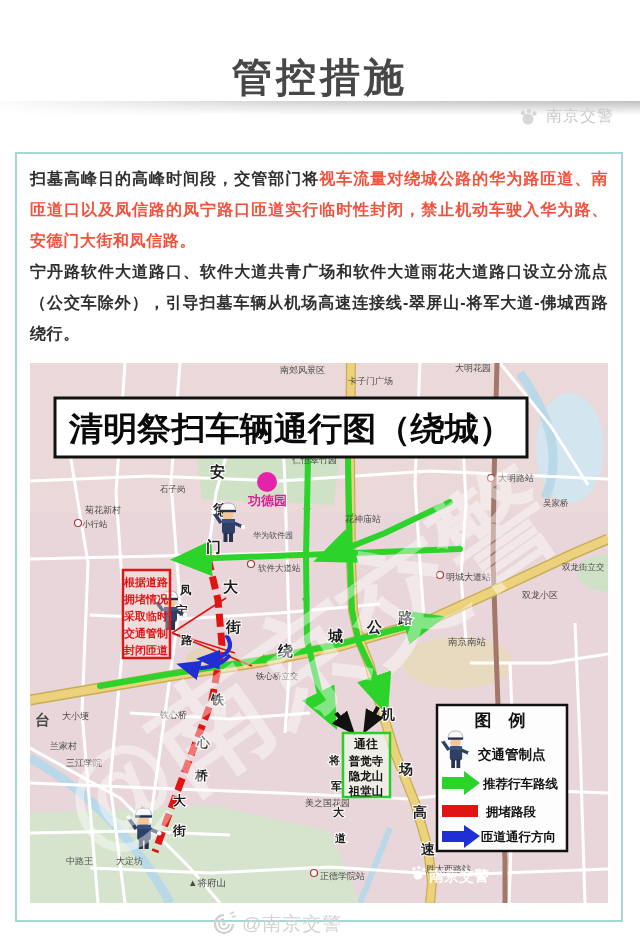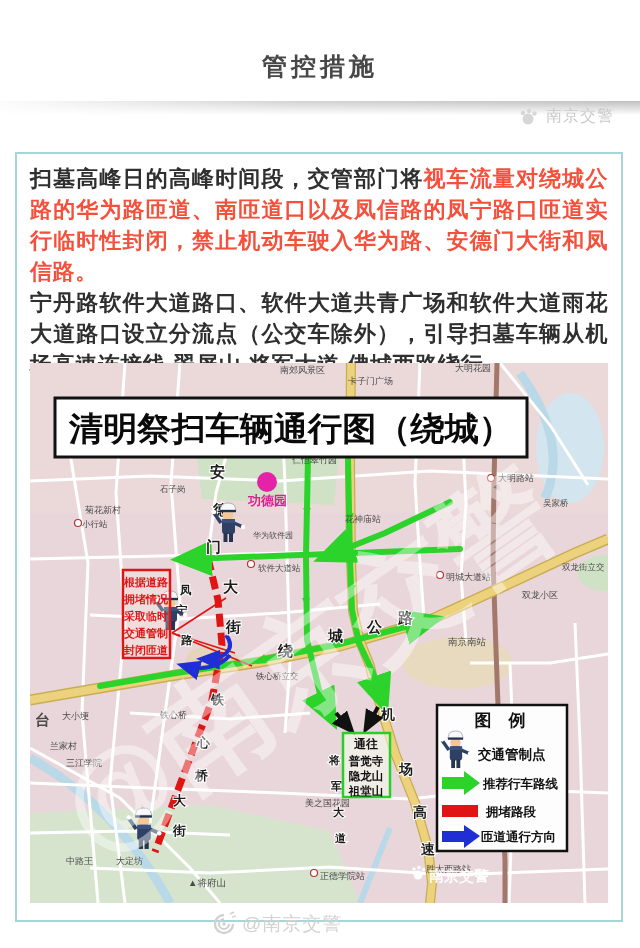--- a/index.html
+++ b/index.html
@@ -1,28 +1,28 @@
 <!DOCTYPE html>
 <html><head>
 <meta charset="utf-8">
 <style>
   html,body{margin:0;padding:0;background:#fff;}
   body{width:640px;height:948px;position:relative;overflow:hidden;
        font-family:"Liberation Sans",sans-serif;}
   .page-title{position:absolute;top:50px;left:0;width:640px;text-align:center;
-      font-size:25px;font-weight:bold;color:#474747;letter-spacing:4px;margin:0;}
+      font-size:40px;font-weight:bold;color:#474747;letter-spacing:4px;margin:0;}
   .divider{position:absolute;top:101px;left:0;width:640px;height:14px;
       background:linear-gradient(to bottom,#c0c0c0,#ececec 70%,#ffffff);}
   .divider::after{content:'';position:absolute;inset:0;
       background:linear-gradient(to right,rgba(255,255,255,.95),rgba(255,255,255,.3) 45%,rgba(255,255,255,0));}
   .hdr-mark{position:absolute;top:106px;right:26px;display:flex;align-items:center;gap:5px;}
   .hdr-mark span{font-size:16px;color:#c9c9c9;letter-spacing:1px;}
   .content-box{position:absolute;left:15px;top:152px;width:608px;height:770px;
       box-sizing:border-box;border:2px solid #a6d6da;background:#fff;}
-  .notice{margin:9px 13px 0 13px;font-size:22px;line-height:31px;font-weight:600;
+  .notice{margin:9px 13px 0 13px;font-size:16px;line-height:31px;font-weight:600;
       color:#2f2f2f;text-align:justify;letter-spacing:0.6px;}
   .notice p{margin:0;}
   .red{color:#f4503c;}
   .map-wrap{position:absolute;left:30px;top:363px;width:632px;height:540px;}
   .footer-mark{position:absolute;left:210px;top:911px;display:flex;align-items:center;gap:6px;}
   .footer-mark span{font-size:19px;color:#d2d2d2;letter-spacing:1px;}
   
   .pl{font-family:"Liberation Sans",sans-serif;fill:#4a4a4a;}
   .rn{font-family:"Liberation Sans",sans-serif;font-weight:bold;fill:#1c1c1c;
       paint-order:stroke;stroke:#ffffff;stroke-width:2px;}

